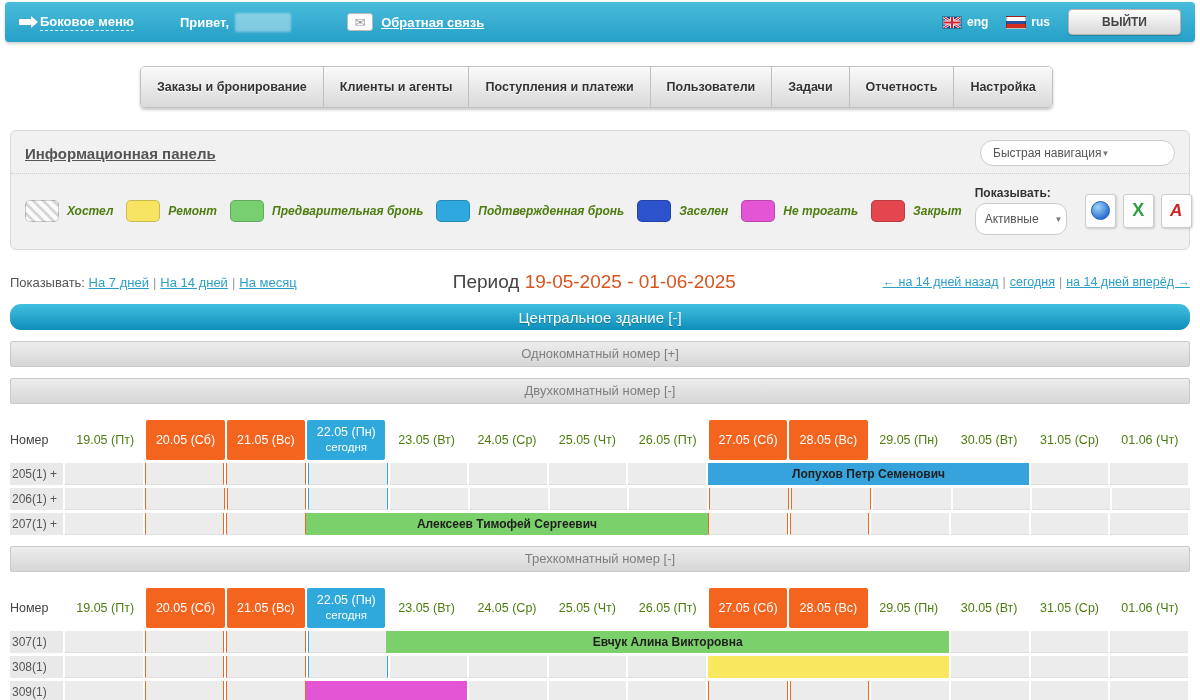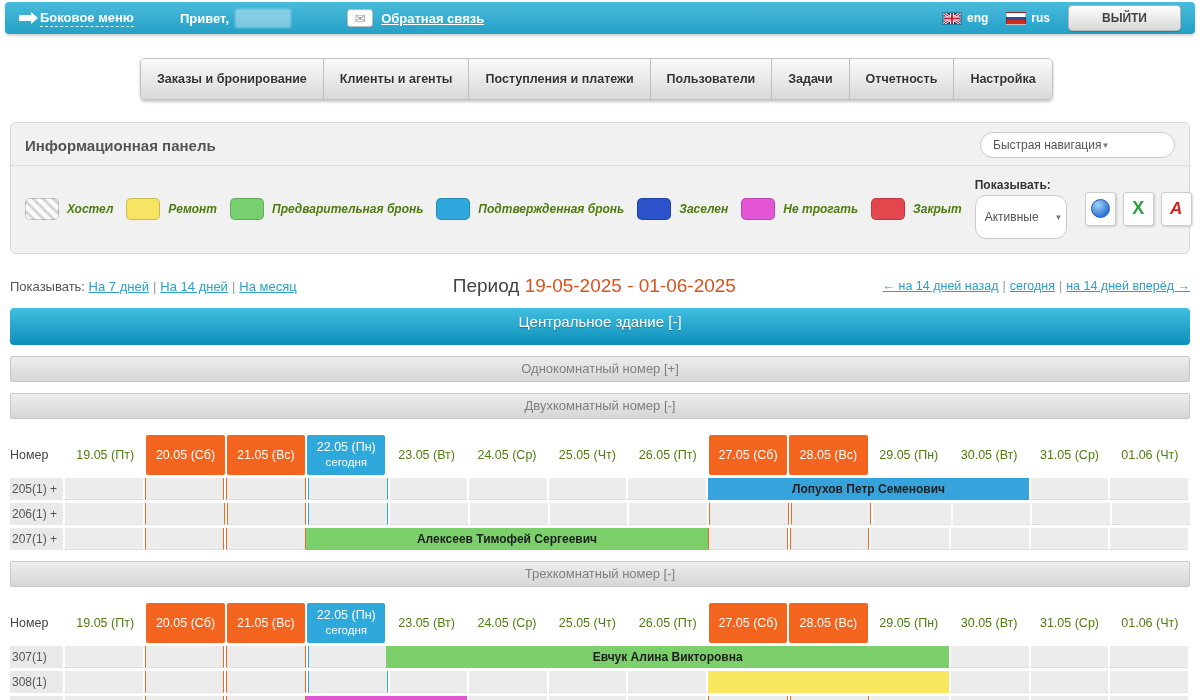--- a/index.html
+++ b/index.html
@@ -1,20 +1,20 @@
 <!DOCTYPE html>
 <html><head>
 <meta charset="utf-8">
 <style>
   * { box-sizing: border-box; margin: 0; padding: 0; }
   html,body { width:1200px; height:700px; overflow:hidden; background:#fff;
     font-family:"Liberation Sans", sans-serif; }
 
   
-  .topbar { margin:2px 5px 0; height:32px; border-radius:4px;
+  .topbar { margin:2px 5px 0; height:40px; border-radius:4px;
     background:linear-gradient(#49bbdb,#25a0c7); display:flex; align-items:center;
     justify-content:space-between; padding:0 14px; box-shadow:0 2px 3px rgba(0,0,0,.18); }
   .tb-left, .tb-right { display:flex; align-items:center; }
   .arrow-icon { position:relative; width:12px; height:6px; background:#fff; margin-right:9px; border-radius:1px; }
   .arrow-icon::after { content:''; position:absolute; left:12px; top:-3px;
     border-left:7px solid #fff; border-top:6px solid transparent; border-bottom:6px solid transparent; }
   .tb-link { color:#fff; font-size:13px; font-weight:bold; text-decoration:none; cursor:pointer; }
   .dashed-u { border-bottom:1px dashed rgba(255,255,255,.85); padding-bottom:1px; }
   .underl { text-decoration:underline; }
   .greeting { color:#fff; font-size:13px; font-weight:bold; margin-left:46px; }
@@ -36,56 +36,56 @@
     box-shadow:0 2px 3px rgba(0,0,0,.22); }
   .tab { padding:0 16px; line-height:40px; font-size:12.5px; font-weight:bold; color:#333;
     background:linear-gradient(#fafafa,#d9d9d9); border-right:1px solid #bfbfbf; cursor:pointer;
     text-shadow:0 1px 0 #fff; white-space:nowrap; }
   .tab:last-child { border-right:none; }
 
   
   .panel-top { margin:22px 10px 0; border:1px solid #d9d9d9; border-radius:6px; background:#f1f1f1; }
   .panel-header { display:flex; justify-content:space-between; align-items:center;
     padding:9px 14px 7px; border-bottom:1px dotted #ccc; }
-  .panel-title { font-size:15px; font-weight:bold; color:#555; }
+  .panel-title { font-size:15px; font-weight:bold; color:#555;text-decoration:underline; }
   .select-pill { background:#fff; border:1px solid #ccc; border-radius:13px; display:flex;
     align-items:center; justify-content:flex-start; cursor:pointer; color:#555; }
   .quick-nav { width:195px; padding:5px 12px; font-size:12px; }
   .caret { font-size:8px; color:#777; }
   .legend-row { display:flex; align-items:center; justify-content:space-between; padding:12px 14px 14px; }
   .legend { display:flex; align-items:center; }
   .lg-item { display:flex; align-items:center; margin-right:13px; }
   .sw { width:34px; height:22px; border-radius:5px; border:1px solid rgba(0,0,0,.18); margin-right:8px; }
   .sw.hatch { background:repeating-linear-gradient(45deg,#fafafa 0 4px,#d7d7d7 4px 7px); }
   .lg-lbl { font-size:12px; font-weight:bold; font-style:italic; color:#4d7c0f; white-space:nowrap; }
   .filter-block { display:flex; align-items:center; }
   .show-col { display:flex; flex-direction:column; margin-right:18px; }
   .show-lbl { font-size:12px; font-weight:bold; color:#333; margin-bottom:3px; }
-  .active-sel { width:92px; padding:14px 9px; font-size:12px; border-radius:11px;gap:16px; }
+  .active-sel { width:92px; padding:8px 9px; font-size:12px; border-radius:11px;gap:16px; }
   .doc-chip { width:31px; height:34px; background:#fdfdfd; border:1px solid #ccc; border-radius:3px;
     display:flex; align-items:center; justify-content:center; margin-right:7px; cursor:pointer;
     box-shadow:1px 1px 2px rgba(0,0,0,.15); }
   .globe { width:19px; height:19px; border-radius:50%;
     background:radial-gradient(circle at 35% 30%, #9fd4f4, #2b6fd4 75%); border:1px solid #1d5cb8; }
   .xl-x { color:#2e9e40; font-weight:bold; font-size:18px; }
   .pdf-a { color:#cc2222; font-weight:bold; font-style:italic; font-size:17px; }
 
   
   .period-row { margin:18px 10px 0; display:flex; align-items:center; position:relative; height:28px; }
   .p-left { font-size:13px; color:#555; }
   .blue-link { color:#2b9fc9; text-decoration:underline; cursor:pointer;text-align:center; }
   .sep { color:#999; margin:0 4px; }
   .p-center { position:absolute; left:50%; transform:translateX(-52%); white-space:nowrap;
     font-size:19px; color:#444; }
   .p-value { color:#d9531e; }
   .p-right { margin-left:auto; font-size:12.5px; }
 
   
-  .building-bar { margin:8px 10px 0; height:37px; line-height:27px; text-align:center; color:#fff;
-    font-size:15px; border-radius:4px; cursor:pointer;
+  .building-bar { margin:8px 10px 0; height:26px; line-height:27px; text-align:center; color:#fff;
+    font-size:15px; border-radius:11px; cursor:pointer;
     background:linear-gradient(#42bfe0,#0d8fba); text-shadow:0 1px 1px rgba(0,0,0,.25); }
   .section-bar { margin:11px 10px 0; height:26px; line-height:24px; text-align:center; color:#7f7f7f;
     font-size:13px; border:1px solid #c9c9c9; border-radius:2px; cursor:pointer;
     background:linear-gradient(#ededed,#d6d6d6); }
   .btable { margin:16px 10px 0; }
   .hrow { display:flex; height:40px; }
   .hlabel { width:55px; display:flex; align-items:center; font-size:12.5px; color:#444; }
   .hday { flex:1; display:flex; flex-direction:column; justify-content:center; align-items:center;
     font-size:12.5px; color:#4d7c0f; margin:0 1px; border-radius:2px; line-height:15px; }
   .hday.weekend { background:#f3641e; color:#fff; }

